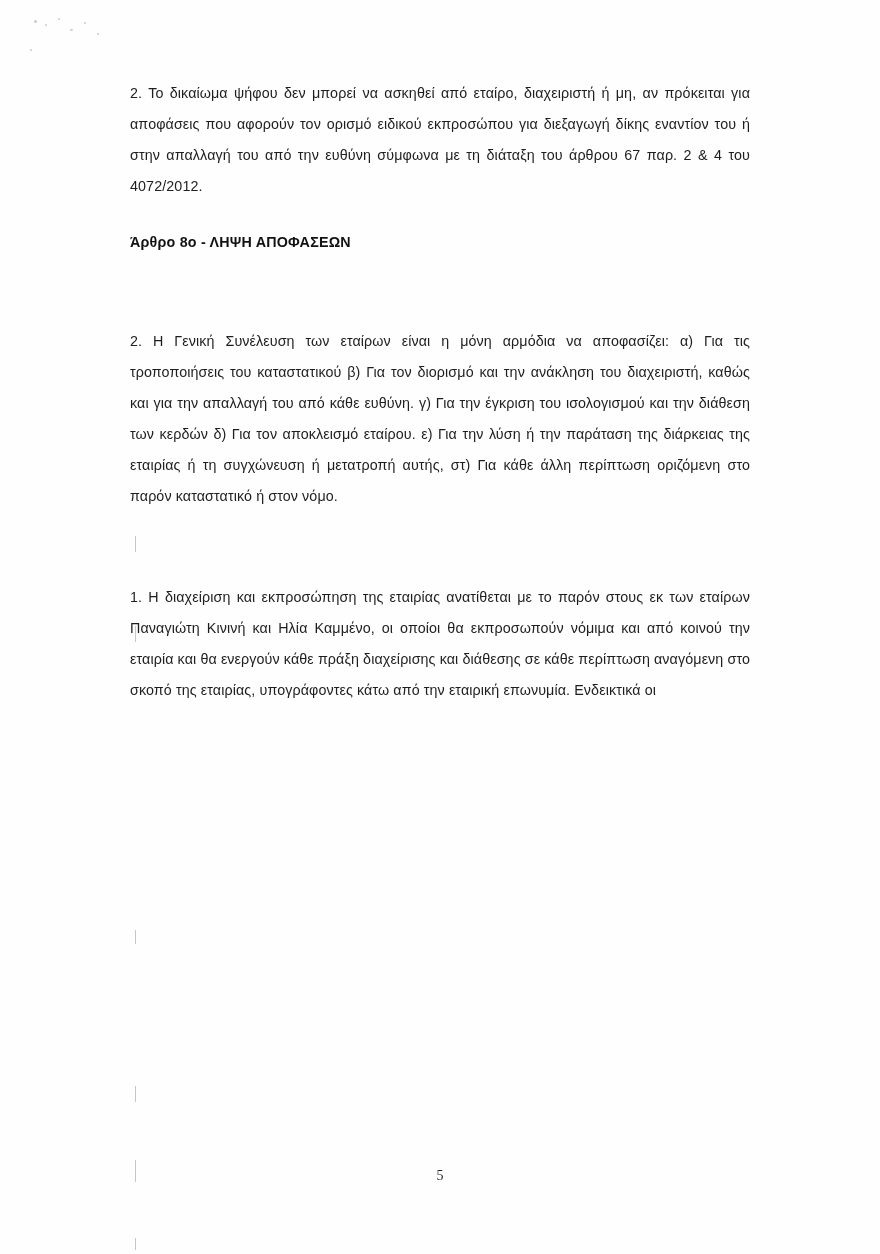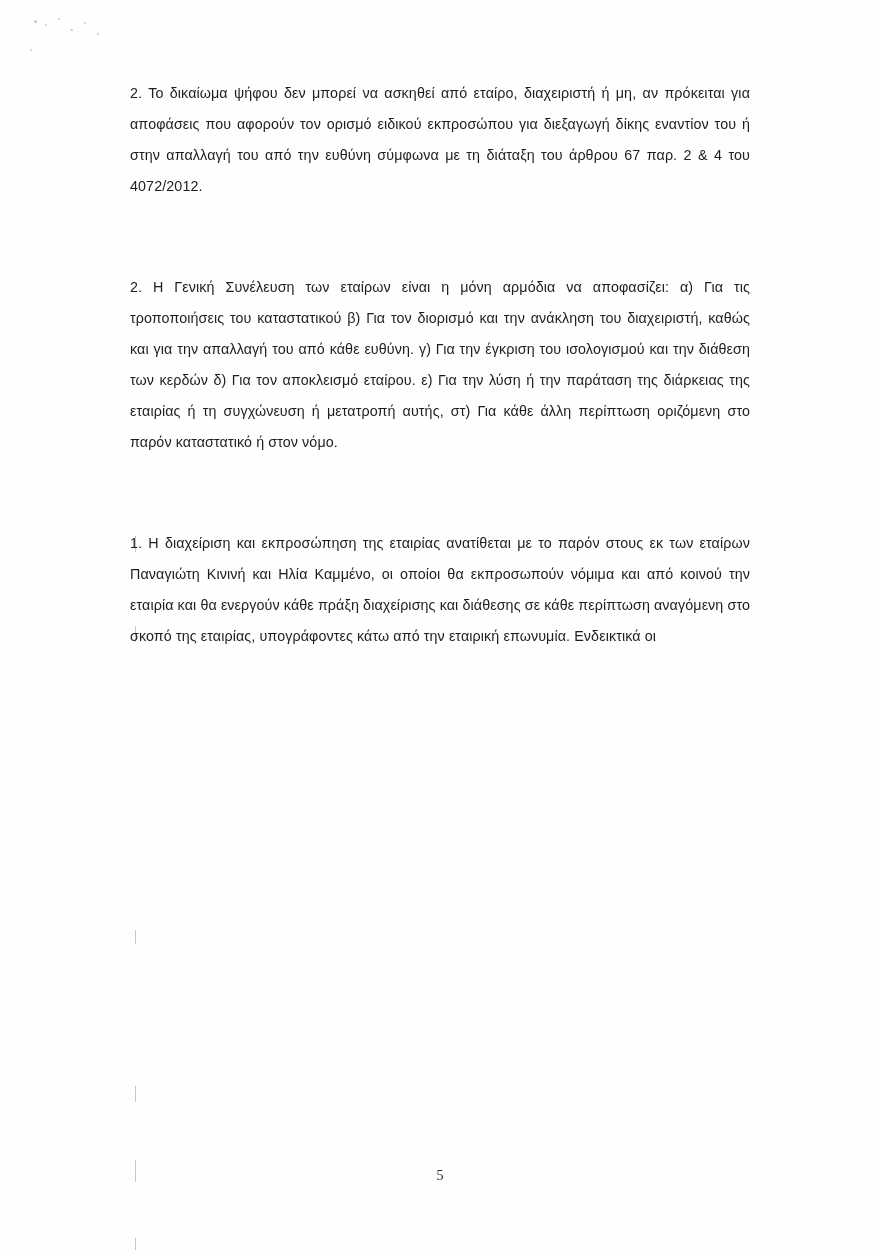--- a/index.html
+++ b/index.html
@@ -105,20 +105,21 @@
   <div class="gutter-mark g2"></div>
   <div class="gutter-mark g3"></div>
   <div class="gutter-mark g4"></div>
   <div class="gutter-mark g5"></div>
   <div class="gutter-mark g6"></div>
 
   <div class="content">
 
     <p class="para">2. Το δικαίωμα ψήφου δεν μπορεί να ασκηθεί από εταίρο, διαχειριστή ή μη, αν πρόκειται για αποφάσεις που αφορούν τον ορισμό ειδικού εκπροσώπου για διεξαγωγή δίκης εναντίον του ή στην απαλλαγή του από την ευθύνη σύμφωνα με τη διάταξη του άρθρου 67 παρ. 2 &amp; 4 του 4072/2012.</p>
 
+    <h2 class="heading">Άρθρο 8ο - ΛΗΨΗ ΑΠΟΦΑΣΕΩΝ</h2>
 
 
     <div class="gap-lg"></div>
 
 
 
     <p class="para">2. Η Γενική Συνέλευση των εταίρων είναι η μόνη αρμόδια να αποφασίζει: α) Για τις τροποποιήσεις του καταστατικού β) Για τον διορισμό και την ανάκληση του διαχειριστή, καθώς και για την απαλλαγή του από κάθε ευθύνη. γ) Για την έγκριση του ισολογισμού και την διάθεση των κερδών δ) Για τον αποκλεισμό εταίρου. ε) Για την λύση ή την παράταση της διάρκειας της εταιρίας ή τη συγχώνευση ή μετατροπή αυτής,  στ) Για κάθε άλλη περίπτωση οριζόμενη στο παρόν καταστατικό ή στον νόμο.</p>
 
     <div class="gap-lg"></div>
 

